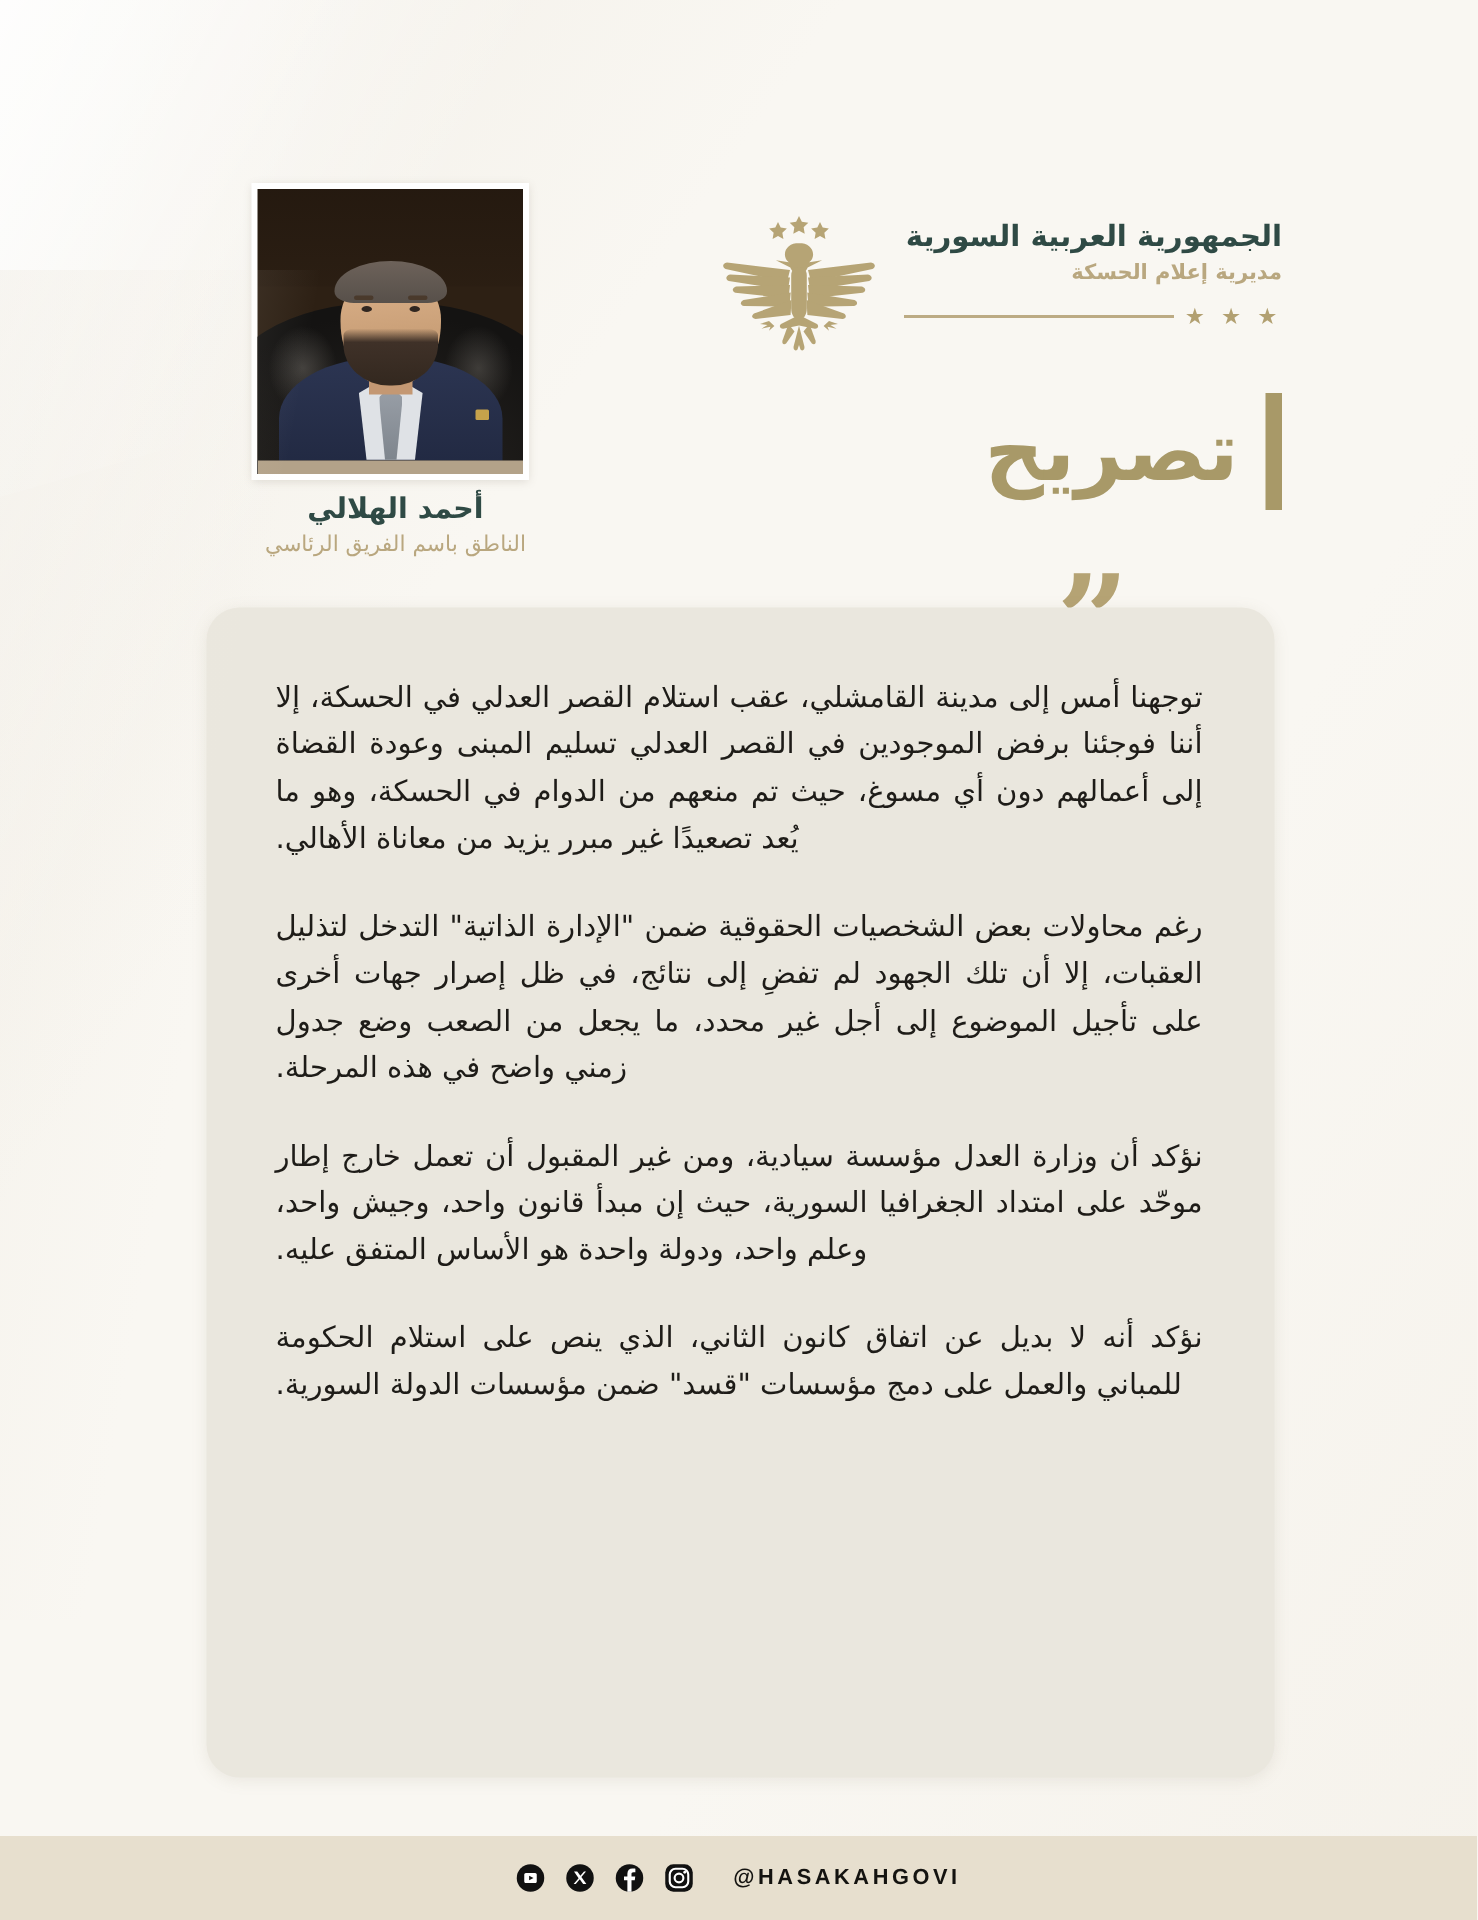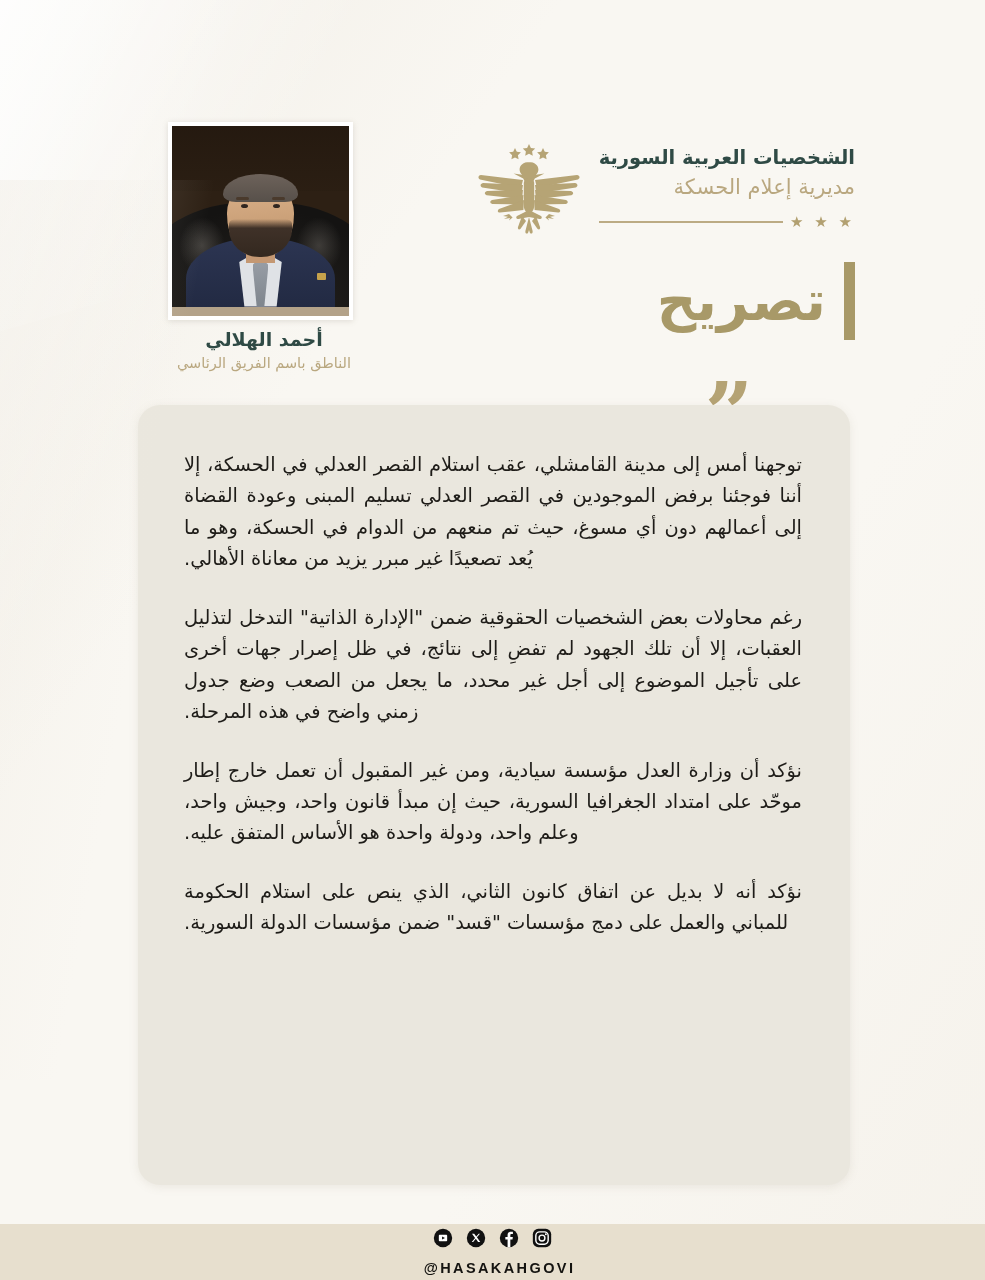--- a/index.html
+++ b/index.html
@@ -216,23 +216,23 @@
   }
   .gov-text { text-align: right; padding-top: 4px; }
   .gov-line1 {
     font-size: 19.5px;
     color: #2f4a45;
     font-weight: bold;
     line-height: 1.45;
     letter-spacing: 0.2px;
   }
   .gov-line2 {
-    font-size: 21px;
+    font-size: 14px;
     color: #b9a77f;
-    font-weight: normal;
+    font-weight: bold;
     line-height: 1.5;
     letter-spacing: 0.2px;
   }
   .gov-rule {
     display: flex;
     align-items: center;
     gap: 7px;
     margin-top: 9px;
     direction: rtl;
   }
@@ -326,21 +326,20 @@
   .footer {
     position: absolute;
     left: 0; right: 0; bottom: 0;
     height: 56px;
     background: #e7dfce;
     display: flex;
     align-items: center;
     justify-content: center;
     gap: 12px;
     direction: ltr;
-    flex-direction: column;
   }
   .social {
     display: flex;
     align-items: center;
     gap: 13px;
   }
   .sicon {
     width: 20px; height: 20px;
     display: inline-flex;
     align-items: center;
@@ -386,21 +385,21 @@
       </div>
     </div>
 
     <div class="name-block">
       <div class="name-main">أحمد الهلالي</div>
       <div class="name-sub">الناطق باسم الفريق الرئاسي</div>
     </div>
 
     <div class="gov-block">
       <div class="gov-text">
-        <div class="gov-line1">الشخصيات العربية السورية</div>
+        <div class="gov-line1">الجمهورية العربية السورية</div>
         <div class="gov-line2">مديرية إعلام الحسكة</div>
         <div class="gov-rule">
           <span class="stars">★ ★ ★</span>
           <span class="line"></span>
         </div>
       </div>
 
       <div class="emblem">
         <svg viewBox="0 0 108 100" xmlns="http://www.w3.org/2000/svg" aria-hidden="true">
           <g fill="#b6a475">

